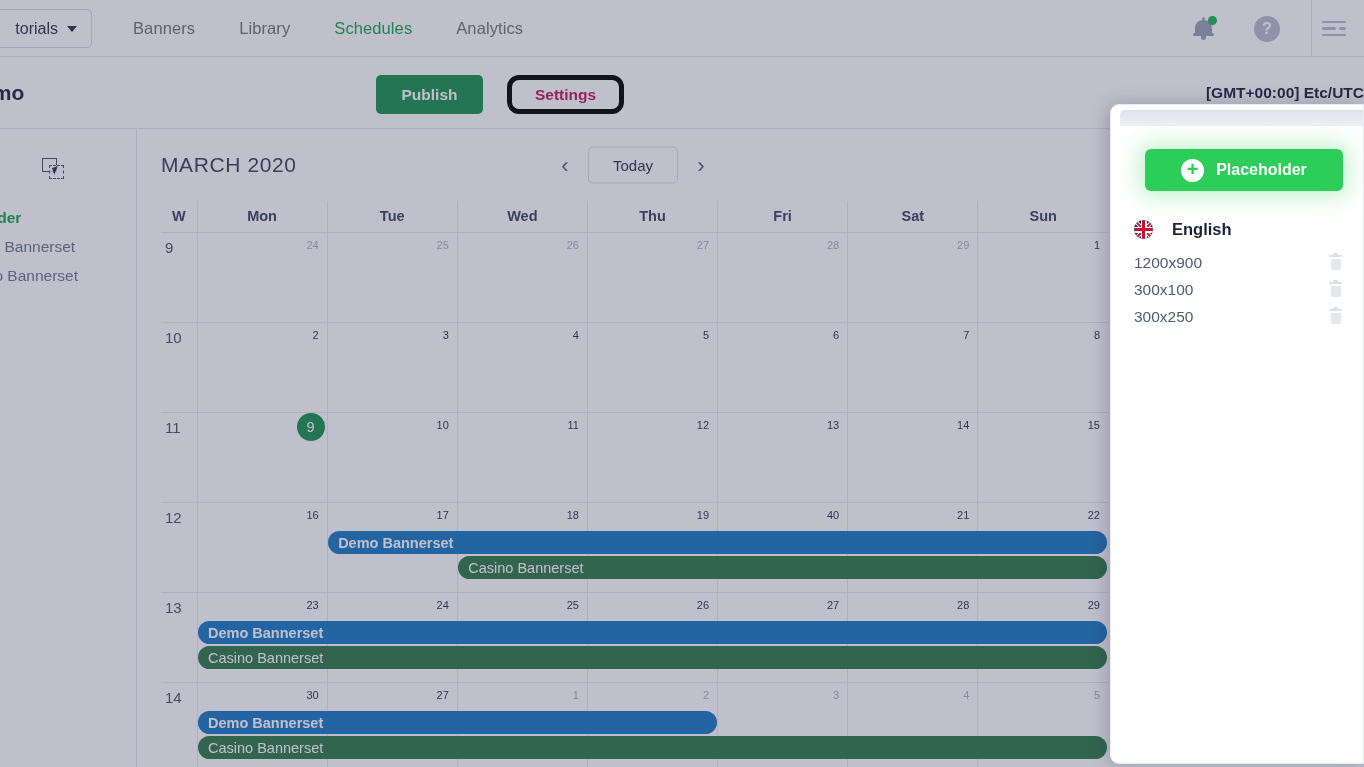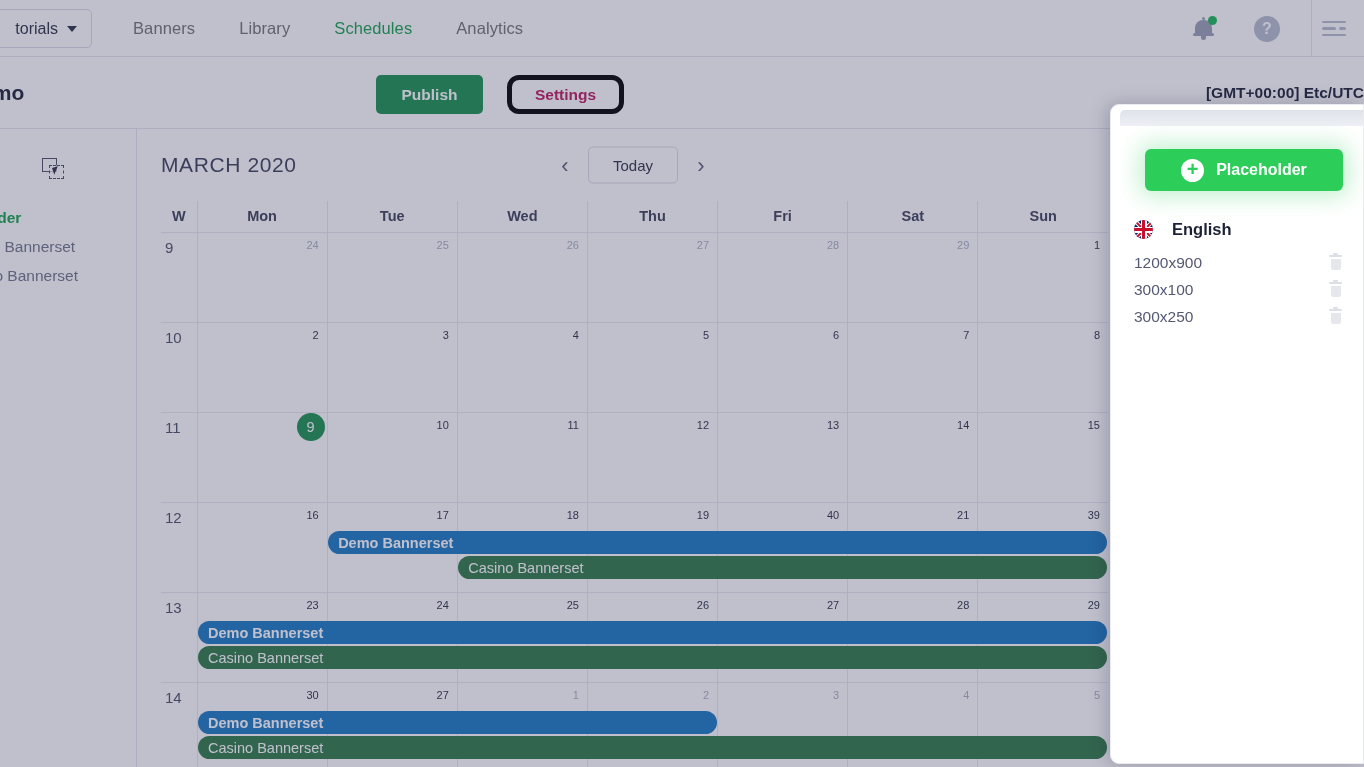--- a/index.html
+++ b/index.html
@@ -517,21 +517,21 @@
             <td>
               <span class="daynum">19</span>
             </td>
             <td>
               <span class="daynum">40</span>
             </td>
             <td>
               <span class="daynum">21</span>
             </td>
             <td>
-              <span class="daynum">39</span>
+              <span class="daynum">22</span>
             </td>
           </tr>
           <tr>
             <td class="wcell">13</td>
             <td>
               <span class="daynum">23</span>
             </td>
             <td>
               <span class="daynum">24</span>
             </td>

